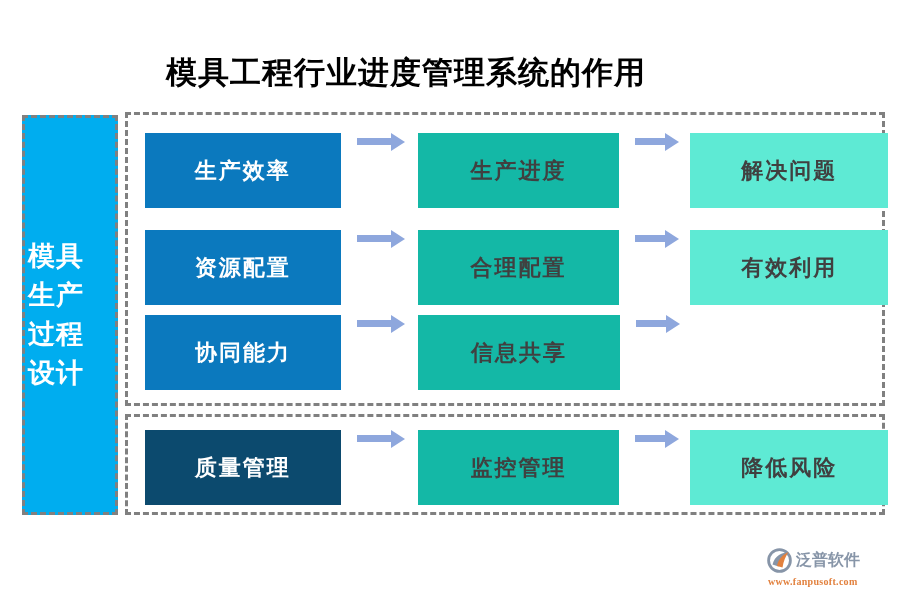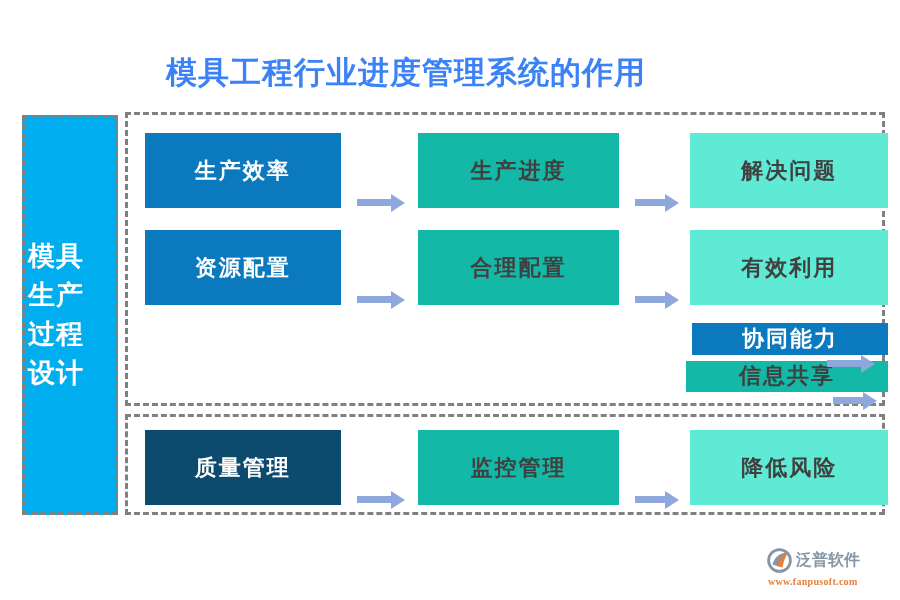--- a/index.html
+++ b/index.html
@@ -19,21 +19,21 @@
   .page-title {
     position: absolute;
     left: 0;
     top: 52px;
     width: 812px;
     text-align: center;
     font-family: "Liberation Sans", "DejaVu Sans", sans-serif;
     font-weight: bold;
     font-size: 31px;
     letter-spacing: 1px;
-    color: #3b82f6;
+    color: #000000;
     white-space: nowrap;
   }
 
   
   .side-banner {
     position: absolute;
     left: 22px;
     top: 115px;
     width: 96px;
     height: 400px;
@@ -75,25 +75,25 @@
     height: 101px;
   }
 
   
   .flow-row {
     position: absolute;
     left: 0;
     width: 760px;
     height: 75px;
     display: flex;
-    align-items: flex-end;
+    align-items: flex-start;
   }
   .row-0 { top: 18px; }
   .row-1 { top: 115px; }
-  .row-2 { top: 208px; flex-direction: column; }
+  .row-2 { top: 200px; }
   .row-x { top: 13px; }
 
   .flow-box {
     height: 75px;
     display: flex;
     align-items: center;
     justify-content: center;
     font-weight: bold;
     font-size: 22px;
     letter-spacing: 2px;

